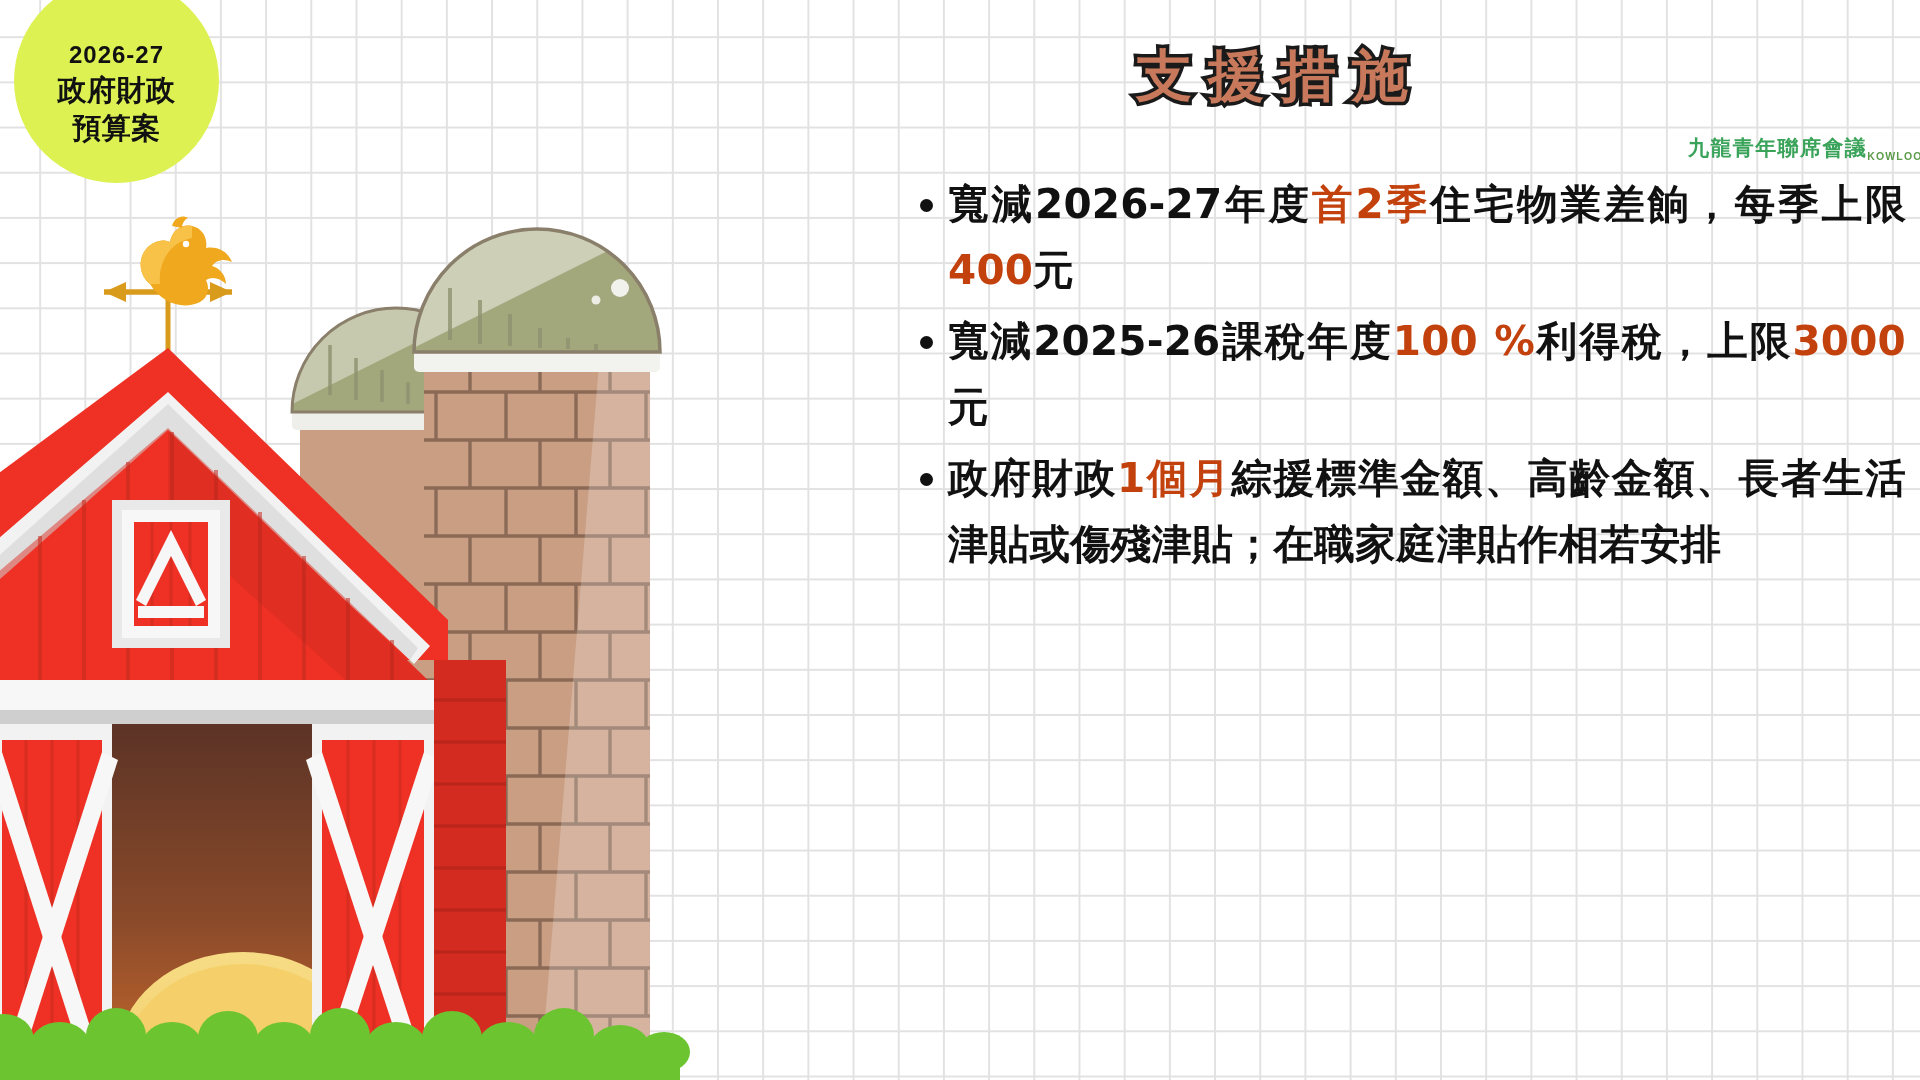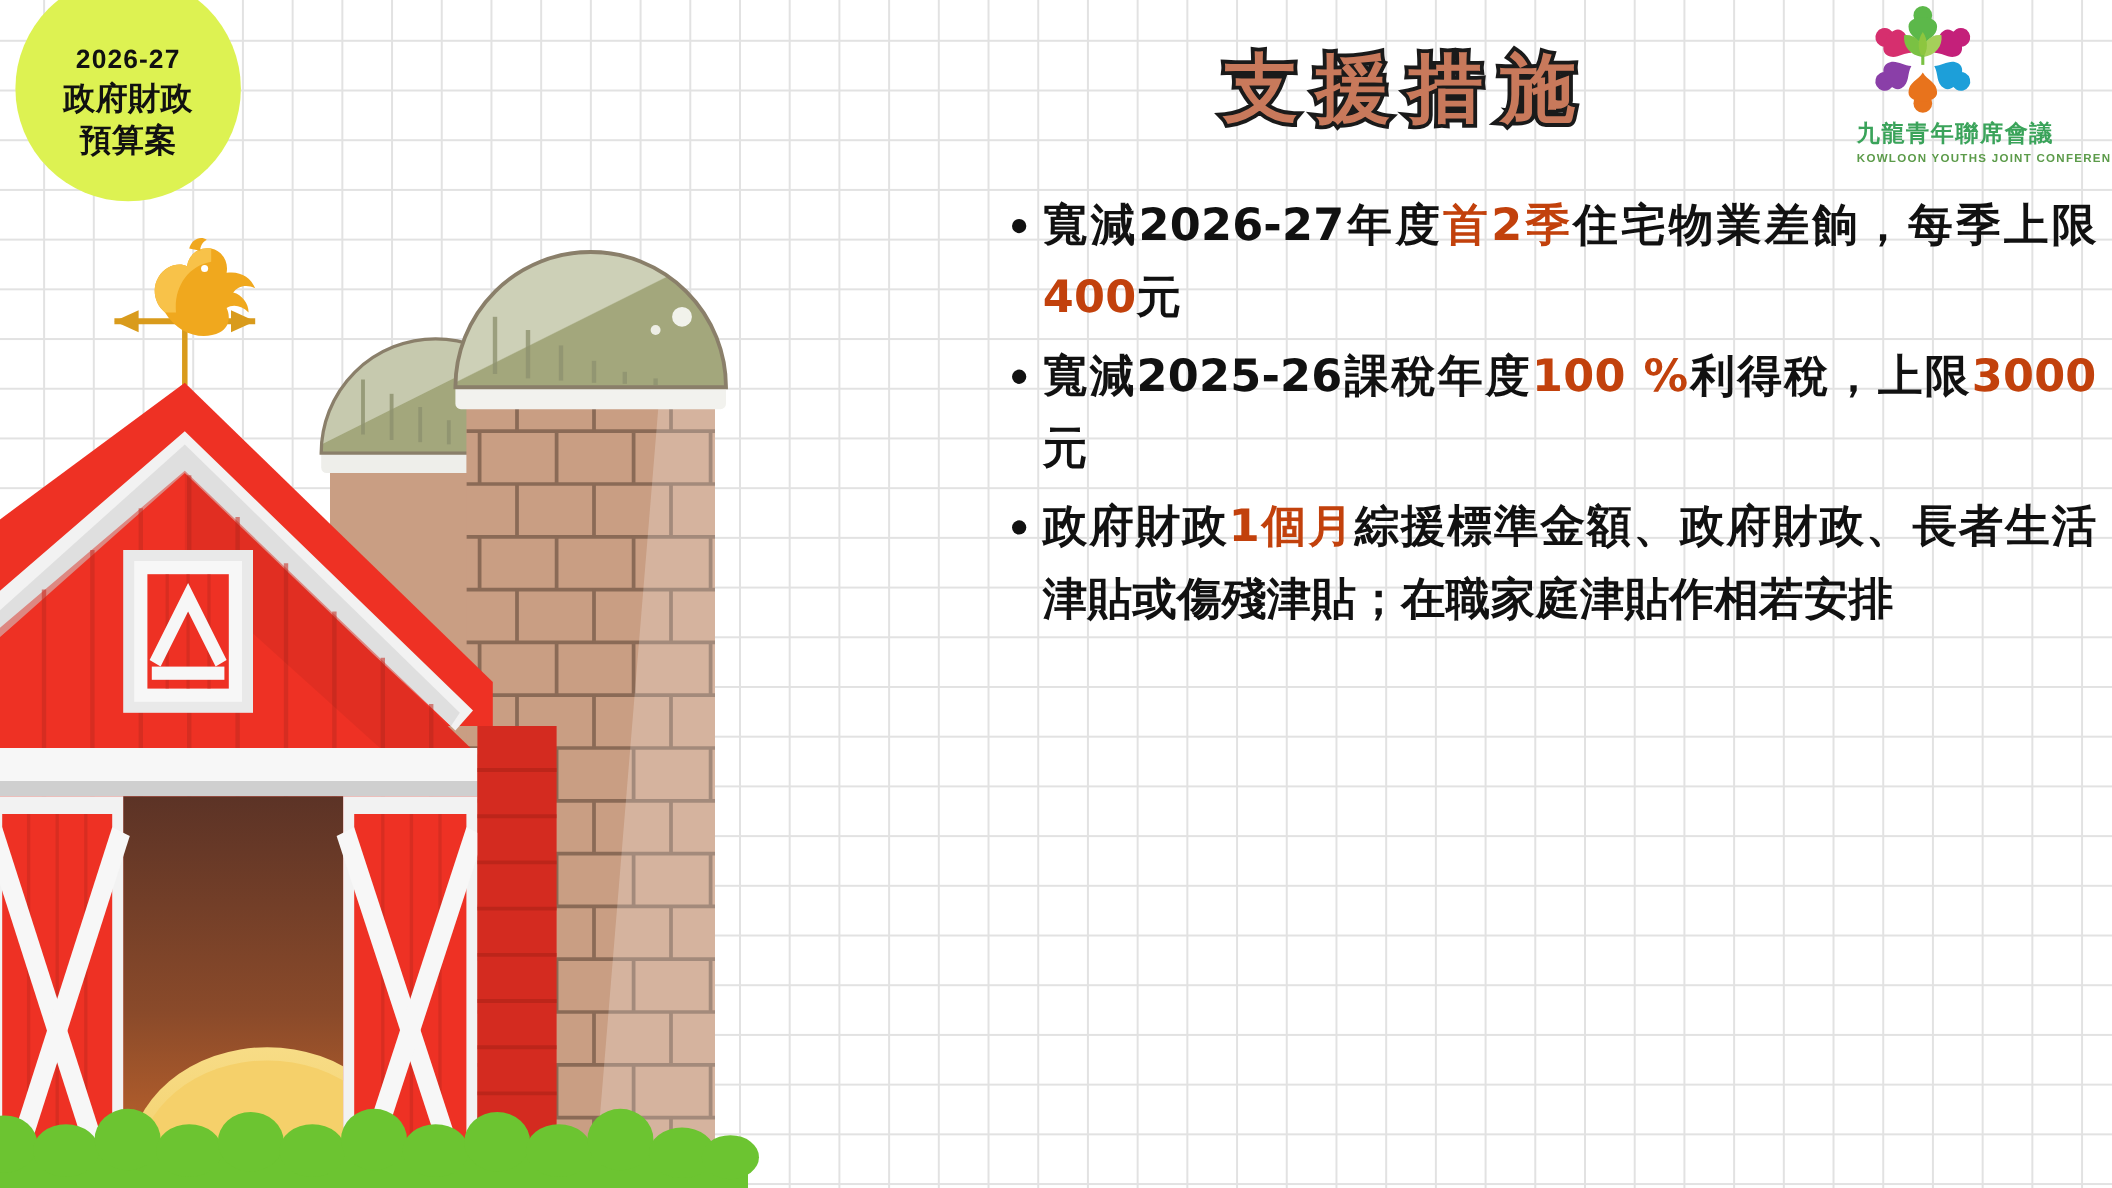--- a/index.html
+++ b/index.html
@@ -50,35 +50,35 @@
   
   #content-panel{
     position:absolute; left:880px; top:0;
     width:1040px; height:1080px; z-index:5;
   }
 
   
   #page-title{
     position:absolute; left:20px; top:48px; width:760px;
     text-align:center;
-    font-size:68px; font-weight:bold;
+    font-size:56px; font-weight:bold;
     letter-spacing:16px;
     color:#c8795b;
     -webkit-text-stroke:7px #1a1a1a;
     paint-order:stroke fill;
     font-family:"DejaVu Sans","Liberation Sans",sans-serif;
     white-space:nowrap;
     line-height:1;
   }
 
   
   #org-logo{
     position:absolute; right:4px; top:2px;
     width:228px; height:160px;
-    display:flex; flex-direction:column; align-items:flex-start;
+    display:flex; flex-direction:row; align-items:flex-end;
   }
   #org-logo .mark{ width:120px; height:104px; }
   #org-logo .logo-cn{
     font-size:21px; font-weight:bold; letter-spacing:1.4px;
     color:#3aa35a; white-space:nowrap; margin-top:1px;
     font-family:"DejaVu Sans","Liberation Sans",sans-serif;
   }
   #org-logo .logo-en{
     font-size:10.5px; font-weight:bold; letter-spacing:1.15px;
     color:#5c9b4a; white-space:nowrap; margin-top:3px;
@@ -413,15 +413,15 @@
         </g>
       </g>
     </svg>
     <div class="logo-cn">九龍青年聯席會議</div>
     <div class="logo-en">KOWLOON YOUTHS JOINT CONFERENCE</div>
   </div>
 
   <ul id="measures-list">
       <li><span class="seg">寬減2026-27年度</span><span class="seg hl">首2季</span><span class="seg">住宅物業差餉，每季上限</span><span class="seg hl">400</span><span class="seg">元</span></li>
       <li><span class="seg">寬減2025-26課稅年度</span><span class="seg hl">100 %</span><span class="seg">利得稅，上限</span><span class="seg hl">3000</span><span class="seg">元</span></li>
-      <li><span class="seg">政府財政</span><span class="seg hl">1個月</span><span class="seg">綜援標準金額、政府財政、長者生活津貼或傷殘津貼；在職家庭津貼作相若安排</span></li>
+      <li><span class="seg">政府財政</span><span class="seg hl">1個月</span><span class="seg">綜援標準金額、高齡金額、長者生活津貼或傷殘津貼；在職家庭津貼作相若安排</span></li>
     </ul>
 </div>
 
 </body></html>

